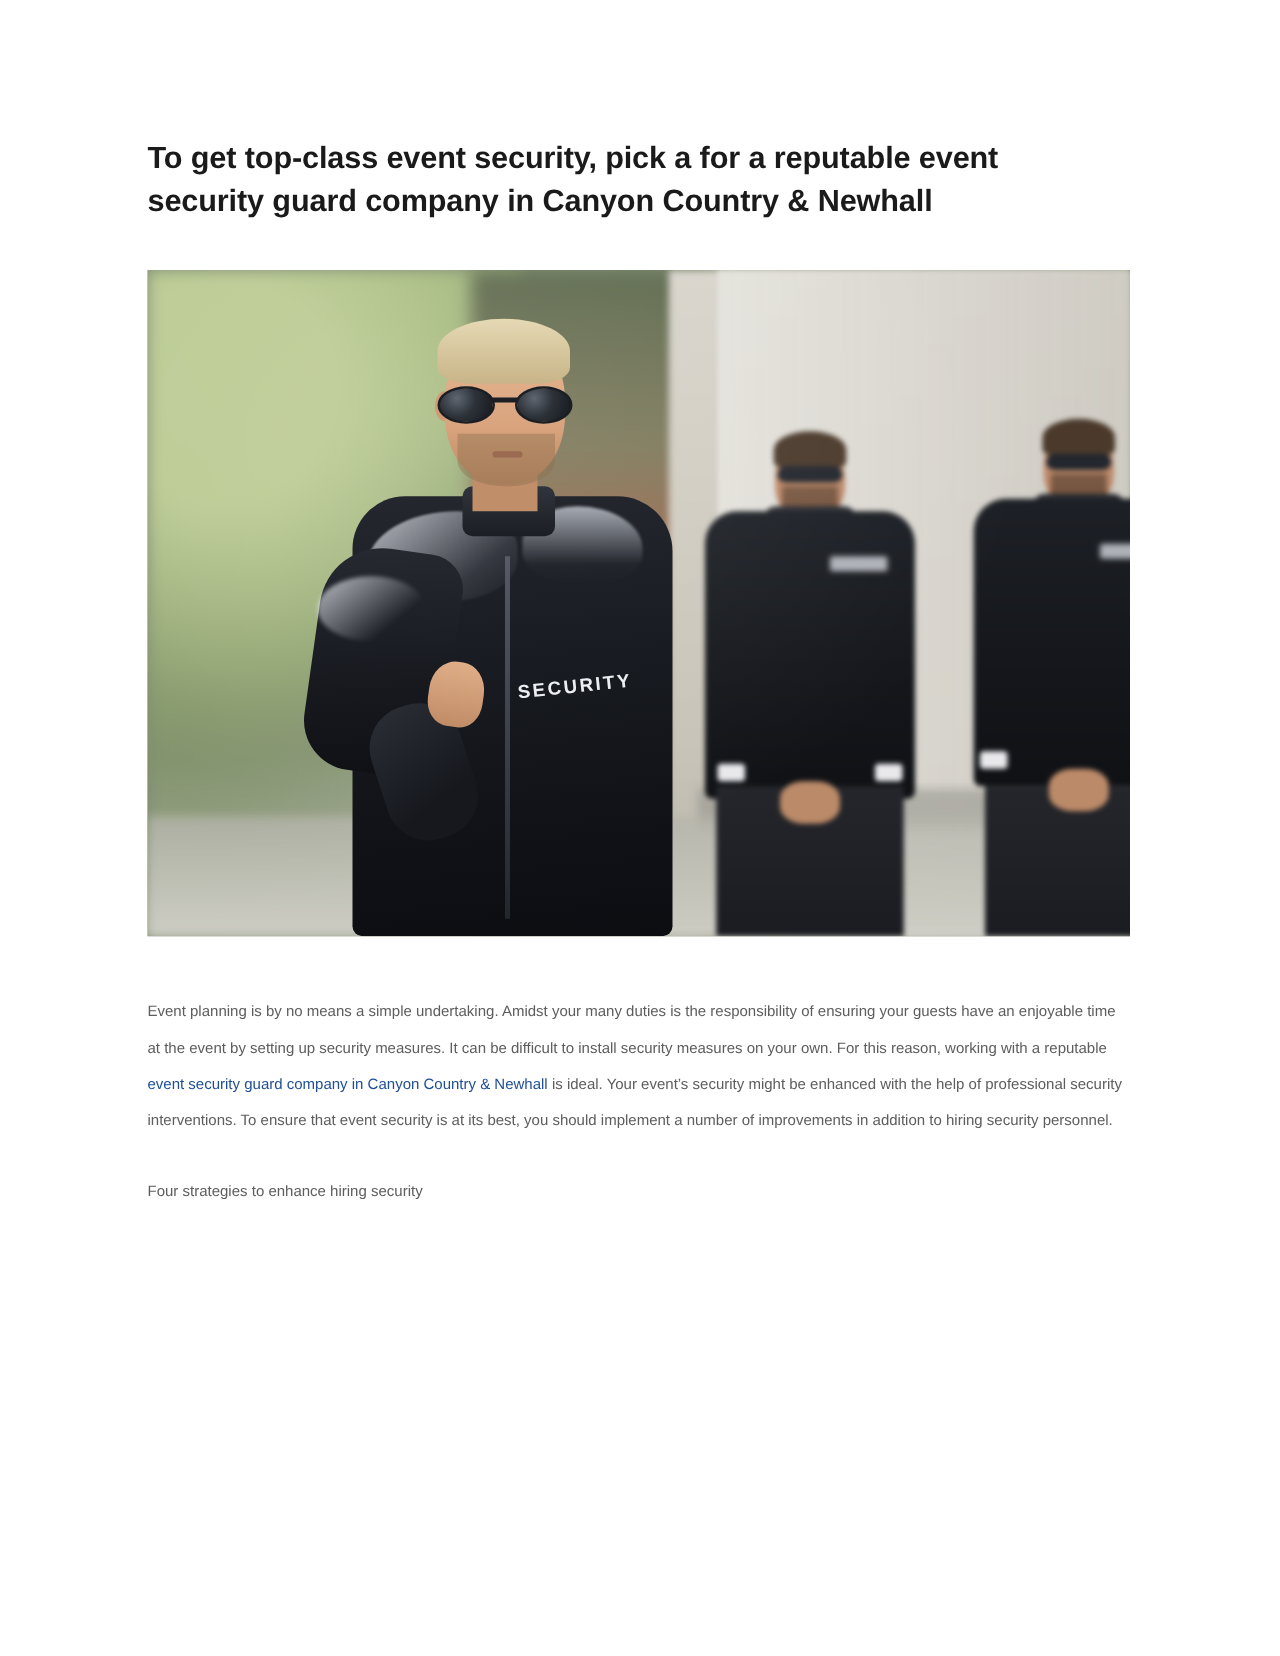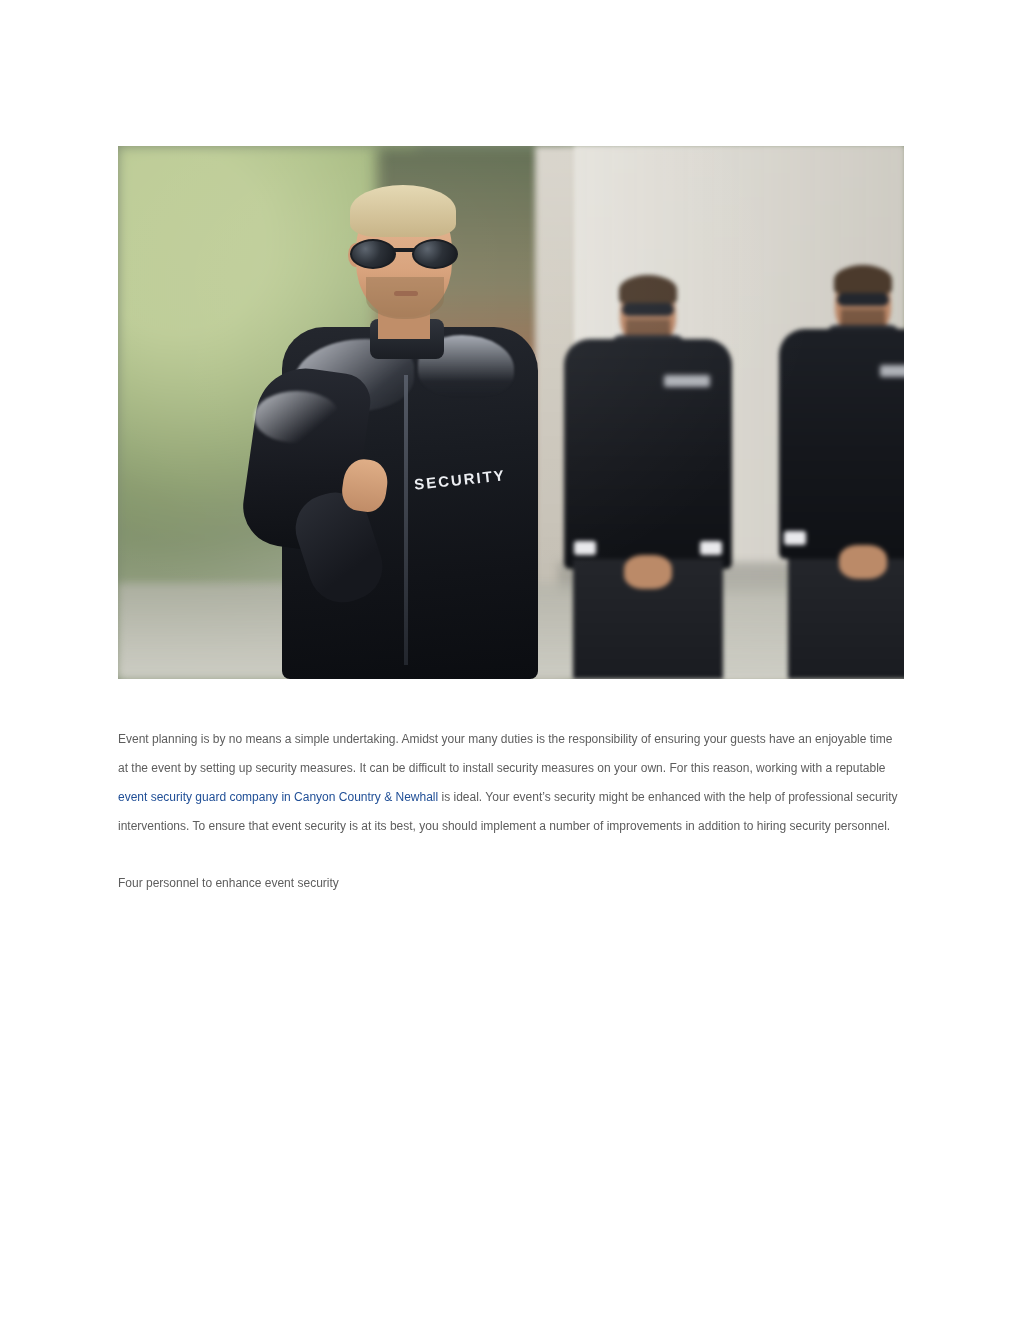--- a/index.html
+++ b/index.html
@@ -439,20 +439,21 @@
     color: #1f4e96;
     text-decoration: none;
   }
 </style>
 </head>
 <body>
 
 <div class="page">
   <div class="content">
 
+    <h1 class="doc-title">To get top-class event security, pick a for a reputable event security guard company in Canyon Country &amp; Newhall</h1>
 
     <div class="hero-wrap">
       <div class="hero">
         <div class="bg-left"></div>
         <div class="bg-mid"></div>
         <div class="bg-right"></div>
         <div class="wall-panel"></div>
         <div class="kerb"></div>
         <div class="pavement"></div>
 
@@ -510,17 +511,17 @@
         </div>
 
         <div class="hero-glow"></div>
       </div>
     </div>
 
     <div class="body-copy">
       <p>
         <span>Event planning is by no means a simple undertaking. Amidst your many duties is the responsibility of ensuring your guests have an enjoyable time at the event by setting up security measures. It can be difficult to install security measures on your own. For this reason, working with a reputable </span><a href="#">event security guard company in Canyon Country &amp; Newhall</a><span> is ideal. Your event’s security might be enhanced with the help of professional security interventions. To ensure that event security is at its best, you should implement a number of improvements in addition to hiring security personnel.</span>
       </p>
-      <p>Four personnel to enhance event security</p>
+      <p>Four strategies to enhance hiring security</p>
     </div>
 
   </div>
 </div>
 
 </body></html>

